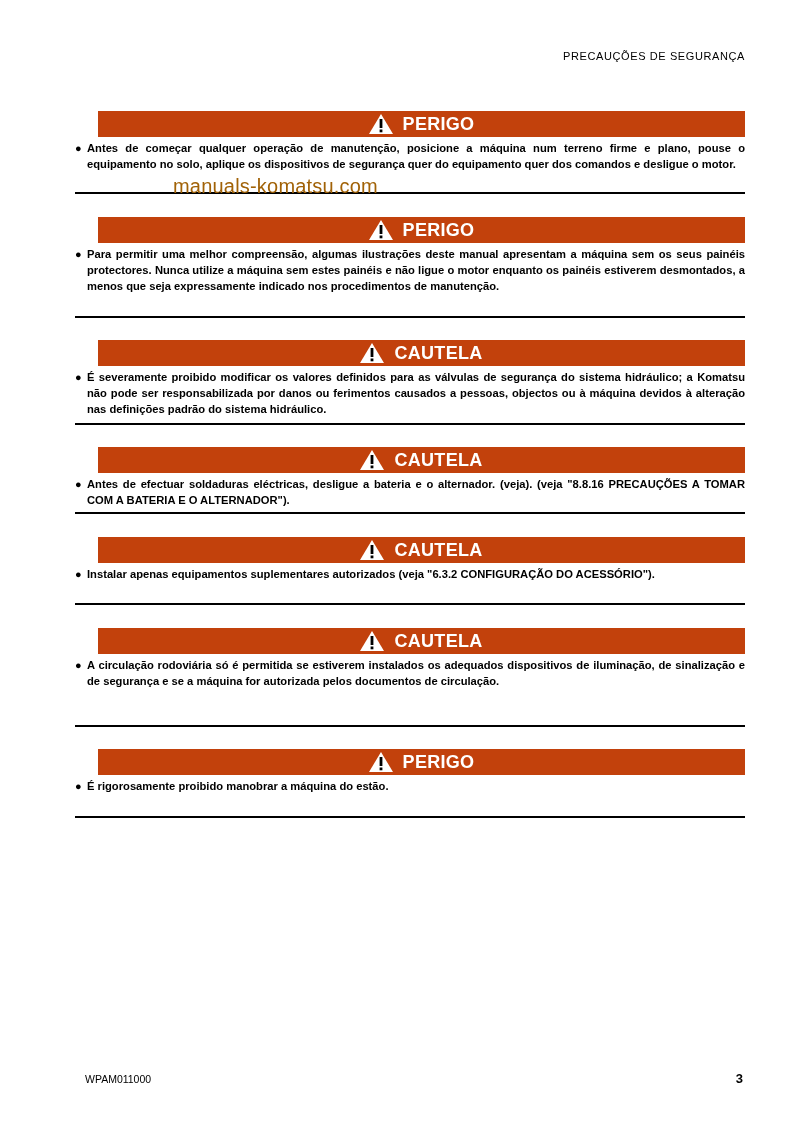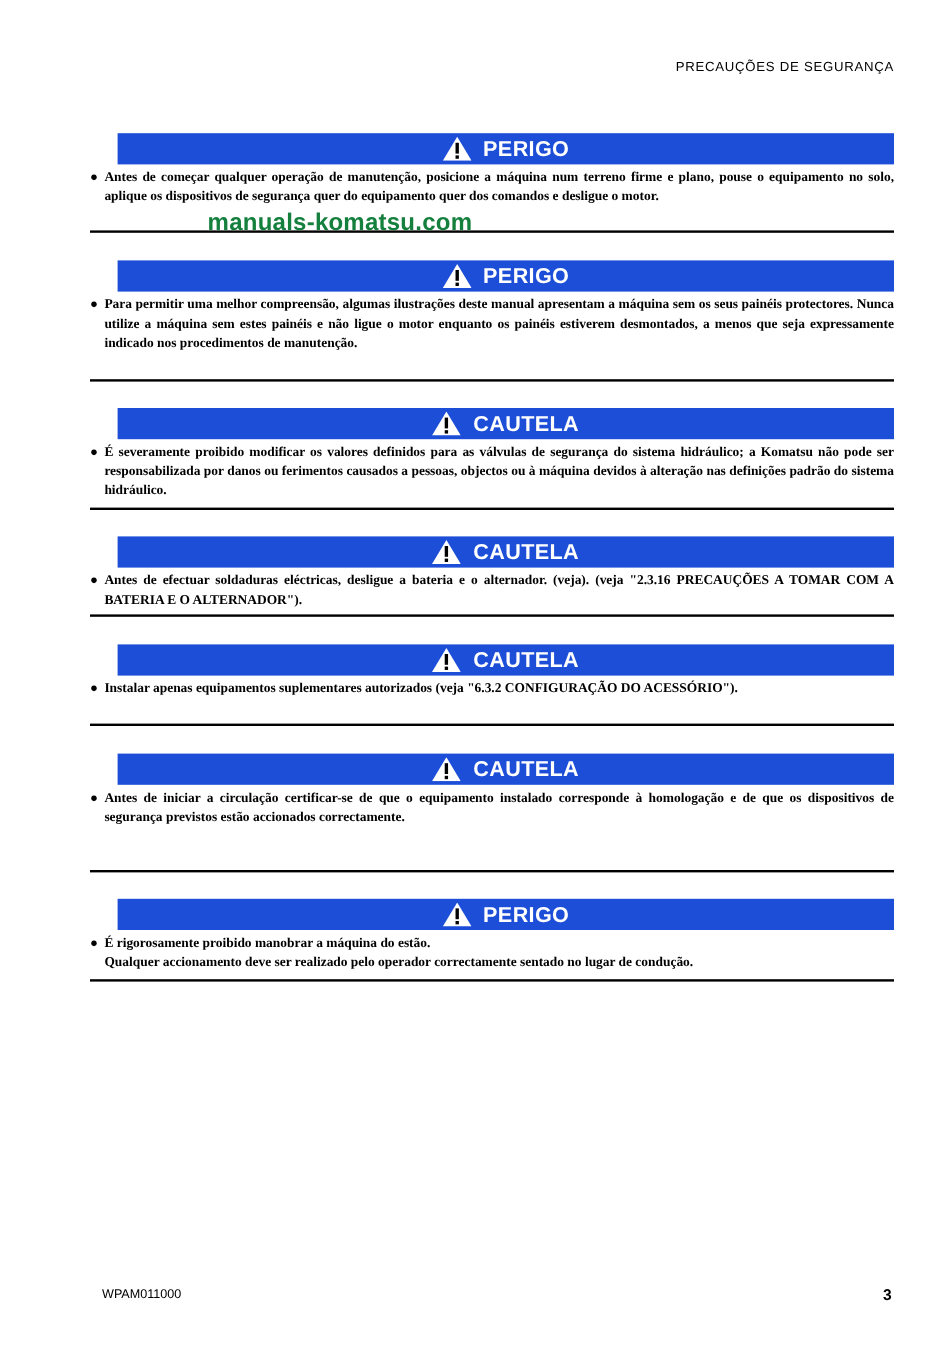--- a/index.html
+++ b/index.html
@@ -1,27 +1,27 @@
 <!DOCTYPE html>
 <html><head>
   <meta charset="utf-8">
   <style>
     html, body { margin: 0; padding: 0; background: #ffffff; }
     body { width: 793px; height: 1123px; position: relative; overflow: hidden; font-family: "Liberation Sans", sans-serif; color: #000; }
     .header-title { position: absolute; top: 50px; right: 48px; font-size: 11px; letter-spacing: 0.6px; }
     .box { position: absolute; left: 75px; width: 670px; }
-    .bar { height: 26px; background: #1d4ed8; color: #fff; display: flex; align-items: center; justify-content: center; margin-left: 23px; }
+    .bar { height: 26px; background: #c2410c; color: #fff; display: flex; align-items: center; justify-content: center; margin-left: 23px; }
     .bar .icon { display: inline-block; width: 24px; height: 20px; margin-right: 10px; }
     .bar .label { font-size: 18px; font-weight: bold; letter-spacing: 0.3px; }
     .body { padding: 3px 0 0 0; font-size: 11.2px; line-height: 16px; font-weight: bold; text-align: justify; }
     .item { position: relative; padding-left: 12px; }
     .item .bullet { position: absolute; left: 0; top: 0; font-size: 11px; }
-    .item p { margin: 0; font-family: Liberation Serif, serif; }
+    .item p { margin: 0; }
     .rule { position: absolute; left: 75px; width: 670px; height: 2px; background: #000; }
-    .watermark { position: absolute; left: 173px; top: 175px; font-size: 20px; color: #15803d; font-weight: bold; letter-spacing: 0.2px; }
+    .watermark { position: absolute; left: 173px; top: 175px; font-size: 20px; color: #a16207; font-weight: normal; letter-spacing: 0.2px; }
     .footer-code { position: absolute; left: 85px; top: 1073px; font-size: 10.5px; }
     .footer-page { position: absolute; right: 50px; top: 1071px; font-size: 13px; font-weight: bold; }
   </style>
 </head>
 <body>
 
 <div class="header-title">PRECAUÇÕES DE SEGURANÇA</div>
 
 <div class="box" style="top:111px;">
   <div class="bar">
@@ -83,21 +83,21 @@
     <svg class="icon" viewBox="0 0 24 20">
         <polygon points="12,0 24,20 0,20" fill="#fff"></polygon>
         <rect x="10.6" y="5" width="2.8" height="9" fill="#000"></rect>
         <rect x="10.6" y="15.5" width="2.8" height="2.8" fill="#000"></rect>
       </svg>
     <span class="label">CAUTELA</span>
   </div>
   <div class="body">
     <div class="item">
       <span class="bullet">●</span>
-      <p>Antes de efectuar soldaduras eléctricas, desligue a bateria e o alternador. (veja). (veja "2.3.16 PRECAUÇÕES A TOMAR COM A BATERIA E O ALTERNADOR").</p>
+      <p>Antes de efectuar soldaduras eléctricas, desligue a bateria e o alternador. (veja). (veja "8.8.16 PRECAUÇÕES A TOMAR COM A BATERIA E O ALTERNADOR").</p>
     </div>
   </div>
 </div>
 <div class="rule" style="top:512px;"></div>
 
 <div class="box" style="top:537px;">
   <div class="bar">
     <svg class="icon" viewBox="0 0 24 20">
         <polygon points="12,0 24,20 0,20" fill="#fff"></polygon>
         <rect x="10.6" y="5" width="2.8" height="9" fill="#000"></rect>
@@ -119,39 +119,38 @@
     <svg class="icon" viewBox="0 0 24 20">
         <polygon points="12,0 24,20 0,20" fill="#fff"></polygon>
         <rect x="10.6" y="5" width="2.8" height="9" fill="#000"></rect>
         <rect x="10.6" y="15.5" width="2.8" height="2.8" fill="#000"></rect>
       </svg>
     <span class="label">CAUTELA</span>
   </div>
   <div class="body">
     <div class="item">
       <span class="bullet">●</span>
-      <p>Antes de iniciar a circulação certificar-se de que o equipamento instalado corresponde à homologação e de que os dispositivos de segurança previstos estão accionados correctamente.</p>
+      <p>A circulação rodoviária só é permitida se estiverem instalados os adequados dispositivos de iluminação, de sinalização e de segurança e se a máquina for autorizada pelos documentos de circulação.</p>
     </div>
   </div>
 </div>
 <div class="rule" style="top:725px;"></div>
 
 <div class="box" style="top:749px;">
   <div class="bar">
     <svg class="icon" viewBox="0 0 24 20">
         <polygon points="12,0 24,20 0,20" fill="#fff"></polygon>
         <rect x="10.6" y="5" width="2.8" height="9" fill="#000"></rect>
         <rect x="10.6" y="15.5" width="2.8" height="2.8" fill="#000"></rect>
       </svg>
     <span class="label">PERIGO</span>
   </div>
   <div class="body">
     <div class="item">
       <span class="bullet">●</span>
       <p>É rigorosamente proibido manobrar a máquina do estão.</p>
-      <p>Qualquer accionamento deve ser realizado pelo operador correctamente sentado no lugar de condução.</p>
     </div>
   </div>
 </div>
 <div class="rule" style="top:816px;"></div>
 
 <div class="footer-code">WPAM011000</div>
 <div class="footer-page">3</div>
 
 </body></html>

